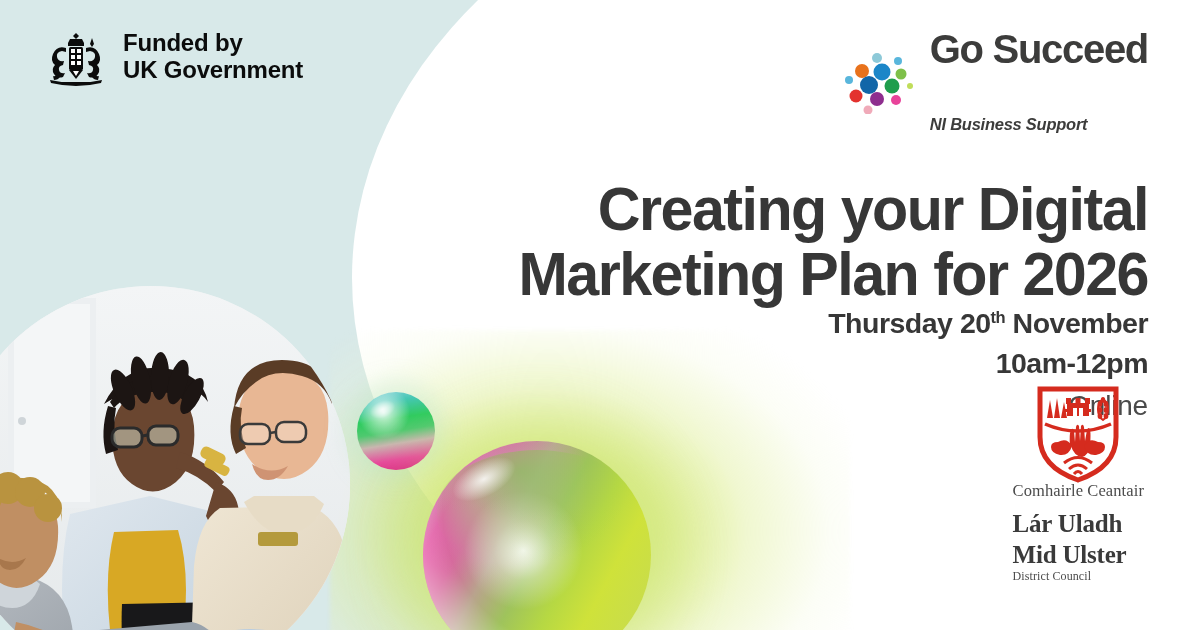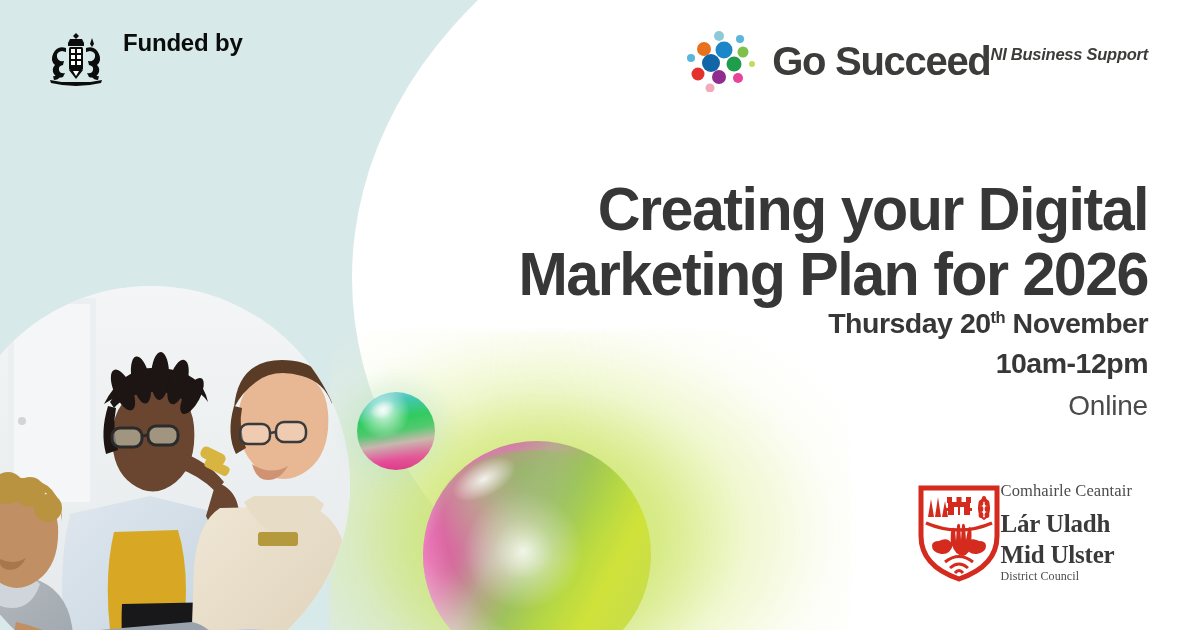--- a/index.html
+++ b/index.html
@@ -138,21 +138,21 @@
     font-weight:700; font-size:24px; line-height:1.12;
     color:#0b0c0c; letter-spacing:-.2px; white-space:nowrap;
   }
 
   
   .gosucceed {
     position:absolute; right:52px; top:30px;
     display:flex; align-items:center; gap:12px;
   }
   .gs-dots { width:74px; height:62px; display:block; }
-  .gs-words { display:flex; flex-direction:row; }
+  .gs-words { display:flex; flex-direction:column;gap:44px; }
   .gs-title {
     font-family:"Liberation Sans", sans-serif;
     font-weight:700; font-size:40px; line-height:.96;
     color:#3c3c3b; letter-spacing:-1.3px; white-space:nowrap;
   }
   .gs-sub {
     font-family:"Liberation Sans", sans-serif;
     font-weight:700; font-size:16.5px; line-height:1.2;
     color:#3c3c3b; letter-spacing:-.25px; white-space:nowrap;
     margin-top:3px;
@@ -192,22 +192,22 @@
     color:#373737; letter-spacing:-.5px; margin-top:4px; white-space:nowrap;
   }
   .meta .mode {
     font-family:"Liberation Sans", sans-serif;
     font-weight:400; font-size:28px; line-height:1.26;
     color:#4a4a4a; letter-spacing:-.2px; margin-top:6px; white-space:nowrap;text-align:right;
   }
 
   
   .midulster {
-    position:absolute; right:68px; bottom:48px;
-    display:flex; align-items:center; 
+    position:absolute; right:56px; bottom:48px;
+    display:flex; align-items:center; flex-direction:column;
   }
   .mu-shield { width:84px; height:99px; display:block; }
   .mu-text { display:flex; flex-direction:column; line-height:1; }
   .mu-l1 {
     font-family:"Liberation Serif", serif;
     font-size:16.5px; color:#4b4b4b; letter-spacing:.1px; white-space:nowrap;
   }
   .mu-l2 {
     font-family:"Liberation Serif", serif;
     font-weight:700; font-size:25px; color:#3a3a3a;
@@ -351,20 +351,21 @@
         <path d="M12 44 q-3 3 -5 2 l1 4 q4 0 6 -3z"></path>
         <path d="M40 18 q9 -3 13 6 q3 7 -2 11 q4 4 1 9 q-3 5 -9 3 l-2 -4 q5 1 6 -3 q1 -4 -4 -5 l-1 -4 q6 1 7 -4 q1 -5 -5 -6 l-4 1z"></path>
         <path d="M48 44 q3 3 5 2 l-1 4 q-4 0 -6 -3z"></path>
         <path d="M44 14 l2 -6 2 6 -2 3z"></path>
         <path d="M4 50 q26 6 52 0 l-1 3 q-25 6 -50 0z"></path>
         <path d="M16 52 h28 v2 h-28z"></path>
       </g>
     </svg>
     <div class="txt">
       <div>Funded by</div>
+      <div>UK Government</div>
     </div>
   </div>
 
   <div class="gosucceed">
     <svg class="gs-dots" viewBox="0 0 74 62">
       <circle cx="33" cy="6" r="5" fill="#8dc9d8"></circle>
       <circle cx="54" cy="9" r="4" fill="#59b6dc"></circle>
       <circle cx="38" cy="20" r="8.5" fill="#1b86c8"></circle>
       <circle cx="18" cy="19" r="7" fill="#e8721c"></circle>
       <circle cx="57" cy="22" r="5.5" fill="#7ec04a"></circle>

